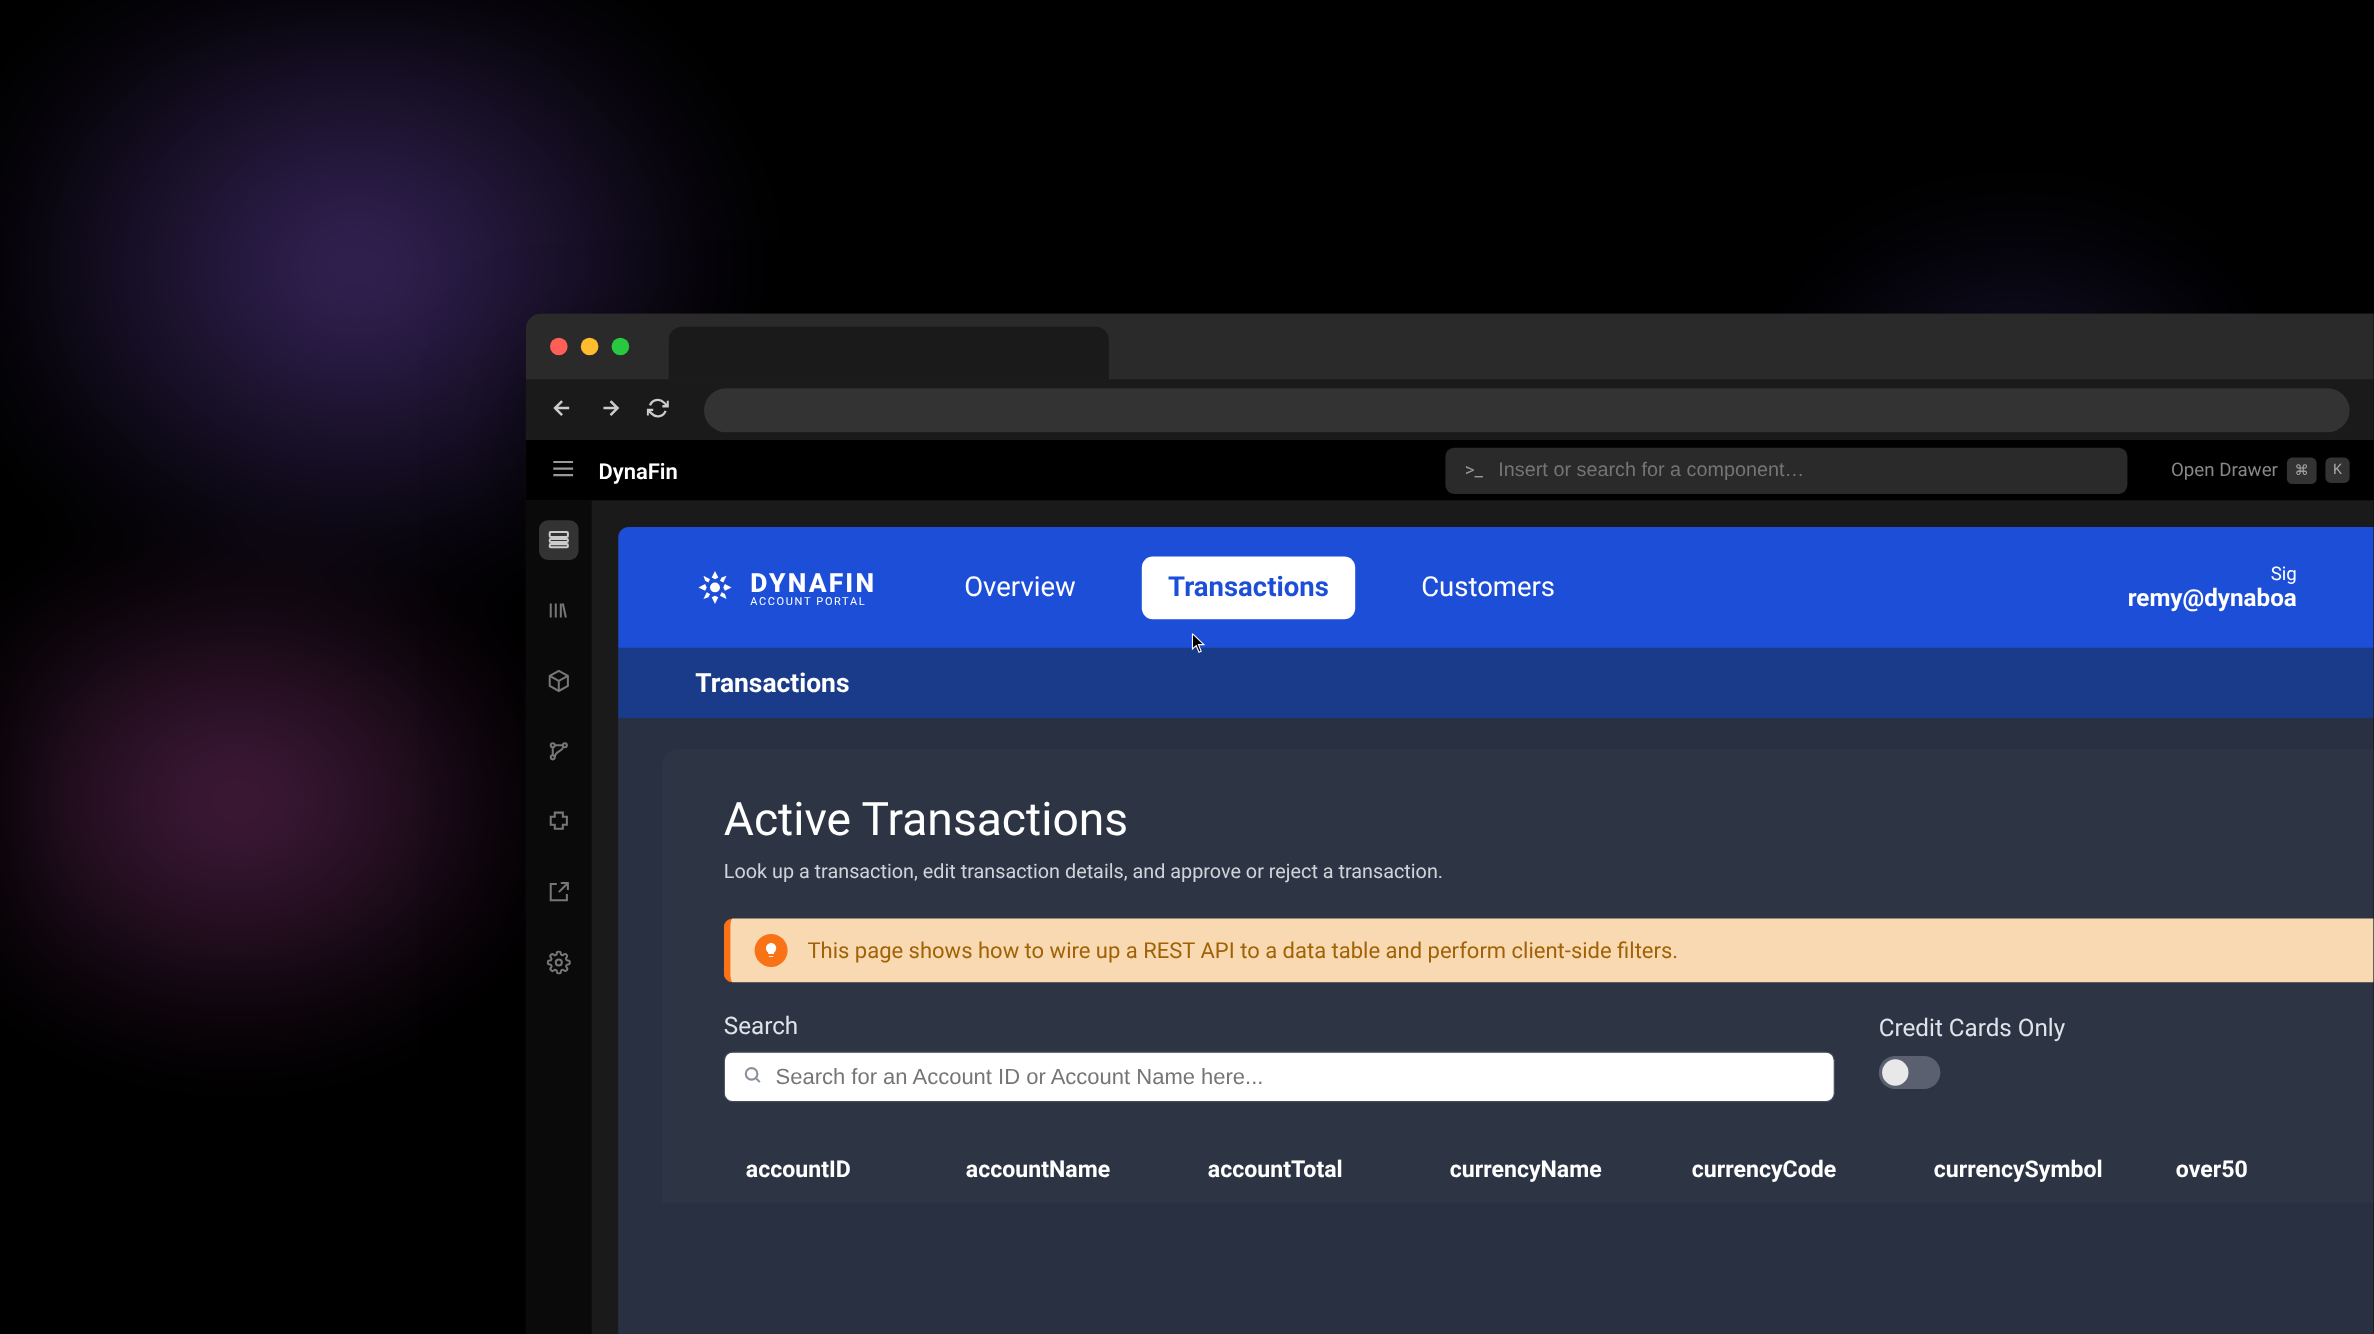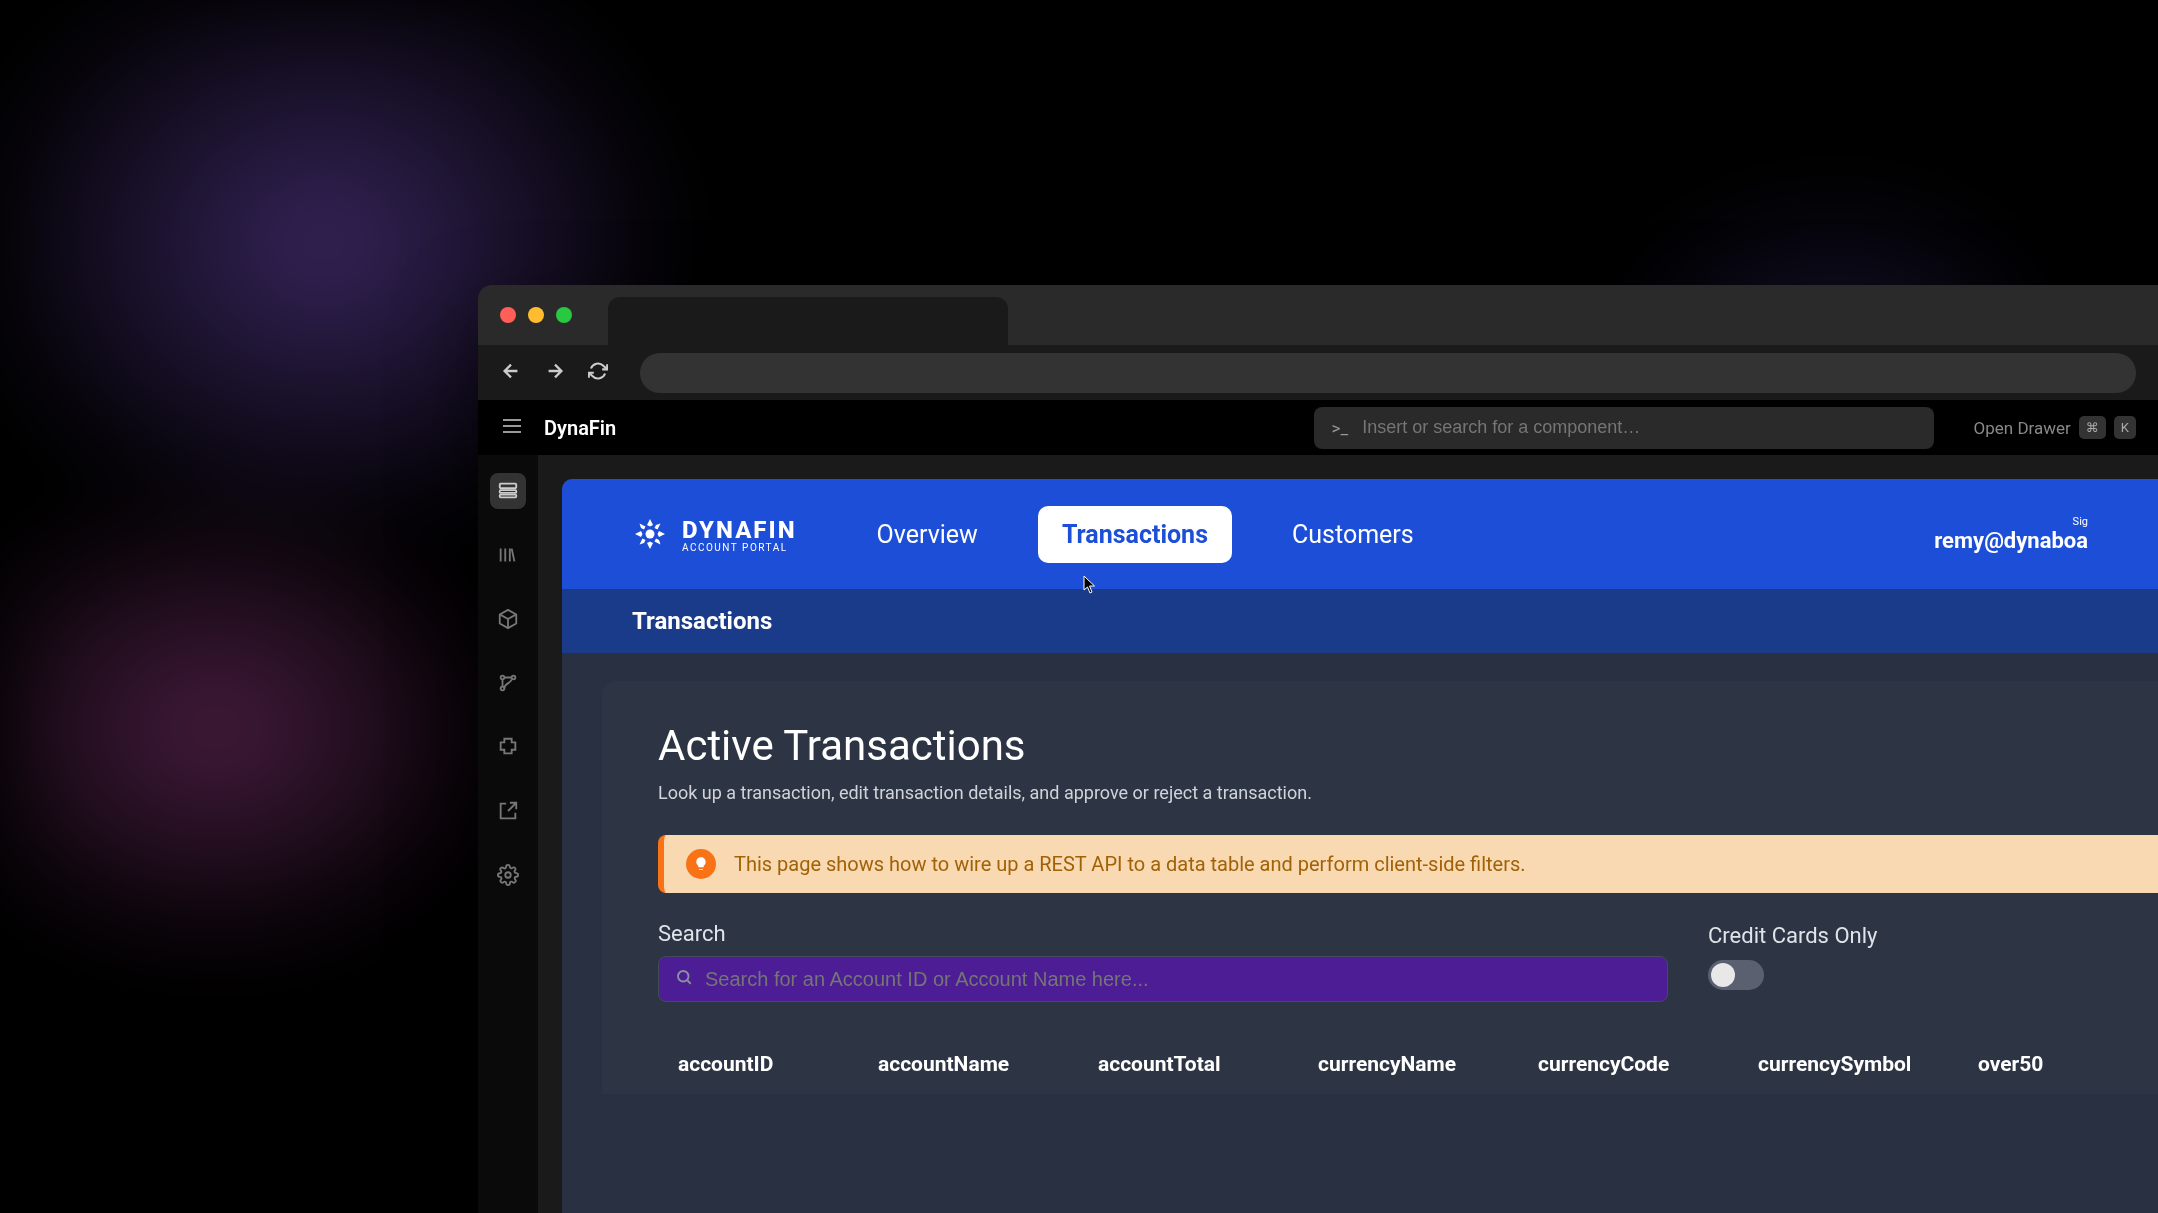--- a/index.html
+++ b/index.html
@@ -219,21 +219,21 @@
       background: #fff;
       color: #1d4ed8;
       font-weight: 700;
     }
     .portal-user {
       margin-left: auto;
       text-align: right;
       color: #fff;
     }
     .portal-user-top {
-      font-size: 11px;
+      font-size: 17px;
     }
     .portal-user-email {
       font-size: 22px;
       font-weight: 700;
     }
     .portal-subheader {
       height: 64px;
       background: #1a3a8a;
       display: flex;
       align-items: center;
@@ -292,21 +292,21 @@
     }
     .search-block {
       flex: 0 0 1010px;
     }
     .search-label {
       color: #e0e4ea;
       font-size: 22px;
       margin-bottom: 10px;
     }
     .search-input-wrap {
-      background: #4c1d95;
+      background: #ffffff;
       border: 1px solid #444b5a;
       border-radius: 8px;
       height: 46px;
       display: flex;
       align-items: center;
       padding: 0 16px;
       gap: 12px;
     }
     .search-input-wrap input {
       flex: 1;

